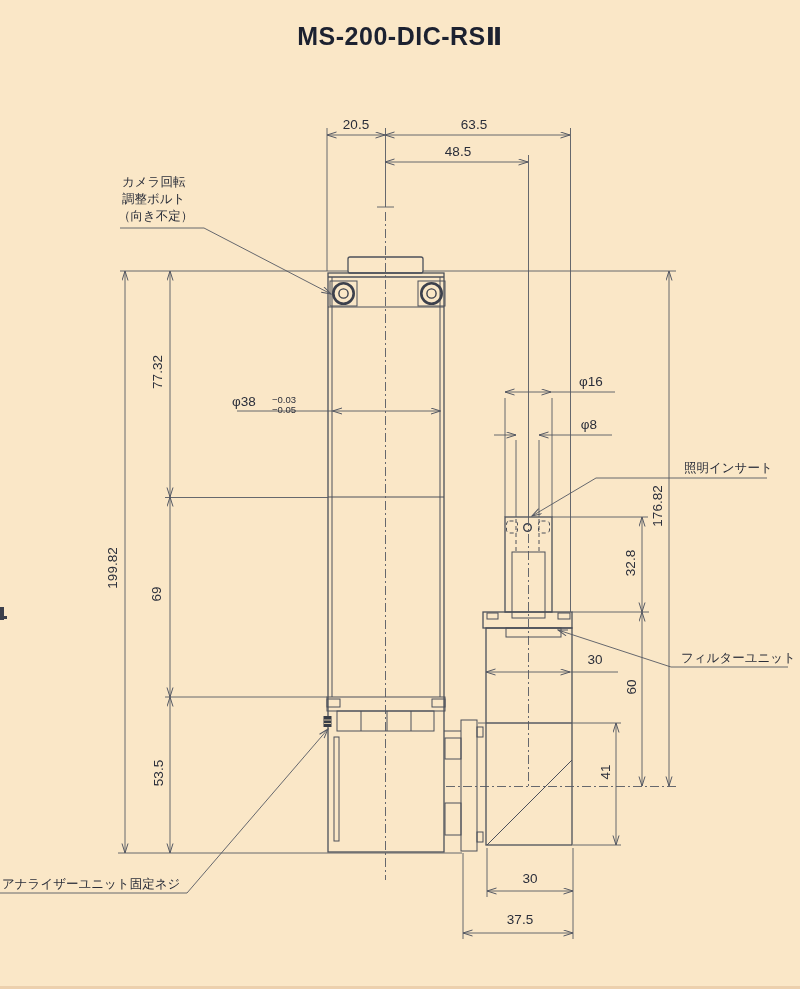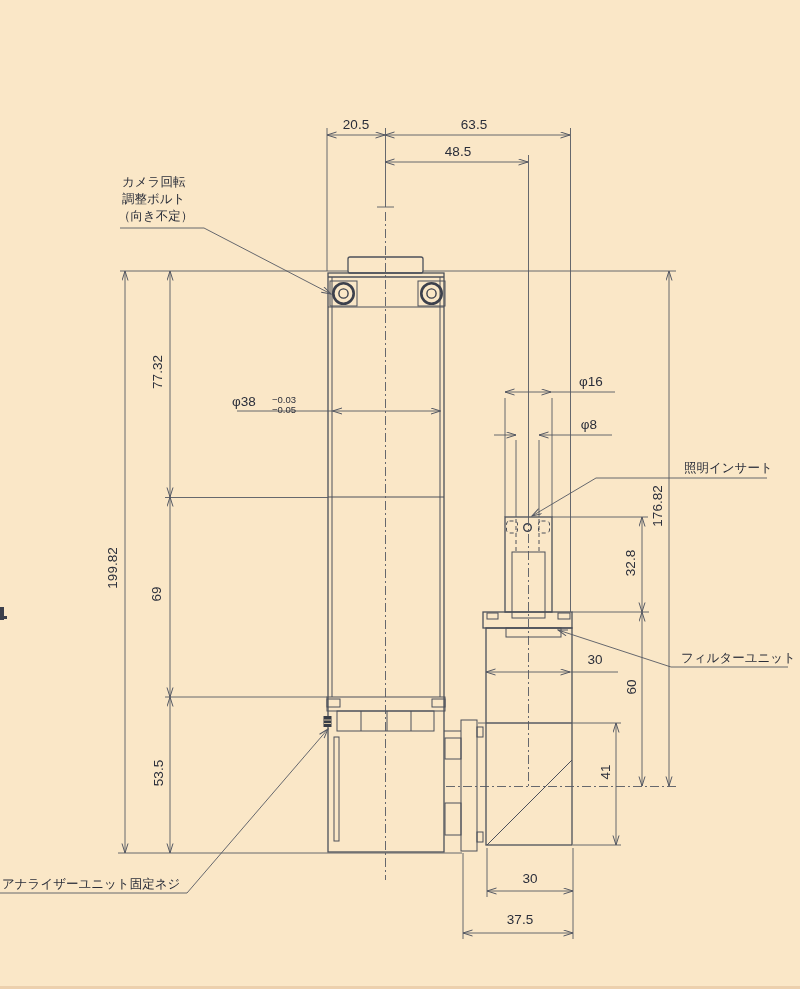--- a/index.html
+++ b/index.html
@@ -23,20 +23,21 @@
   .dash{stroke:#4c505a;fill:none;stroke-width:1;stroke-dasharray:4 3;}
   .cline{stroke:#555963;fill:none;stroke-width:0.9;stroke-dasharray:9 3 2 3;}
   .dim{stroke:#555963;fill:none;stroke-width:0.9;}
   .bottom-strip{position:absolute;left:0;top:986px;width:800px;height:3px;background:#ecd0ad;}
 </style>
 </head>
 <body>
 
 <div id="stage">
 
+  <div class="title">MS-200-DIC-RSⅡ</div>
 
   <svg width="800" height="989" viewBox="0 0 800 989">
     <defs>
       <marker id="arw" markerWidth="11" markerHeight="8" refX="10" refY="3.5" orient="auto-start-reverse" markerUnits="userSpaceOnUse">
         <path d="M0.5,0.5 L10,3.5 L0.5,6.5" fill="none" stroke="#555963" stroke-width="1"></path>
       </marker>
     </defs>
 
     <g>
       <rect class="outline" x="328" y="273" width="116" height="579"></rect>

